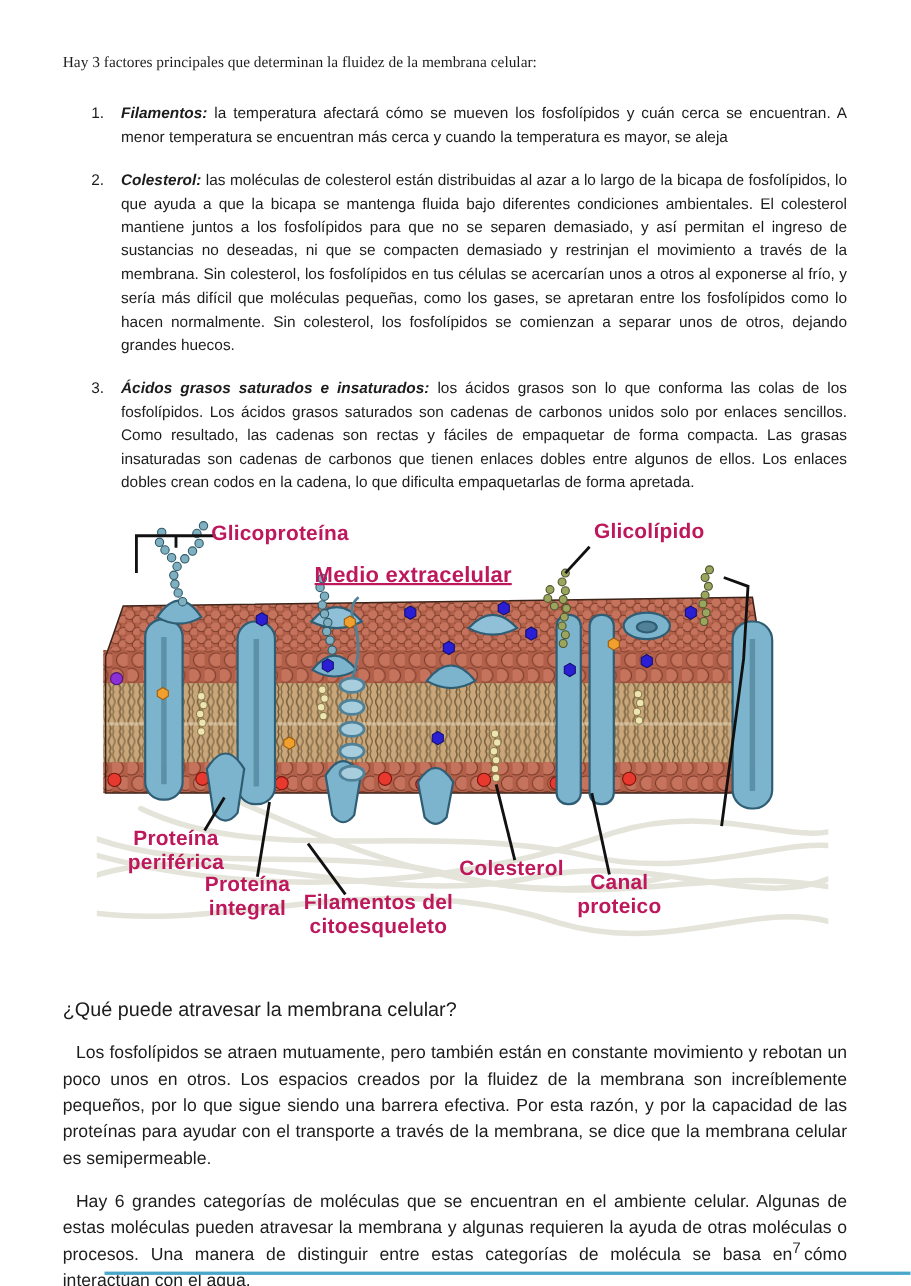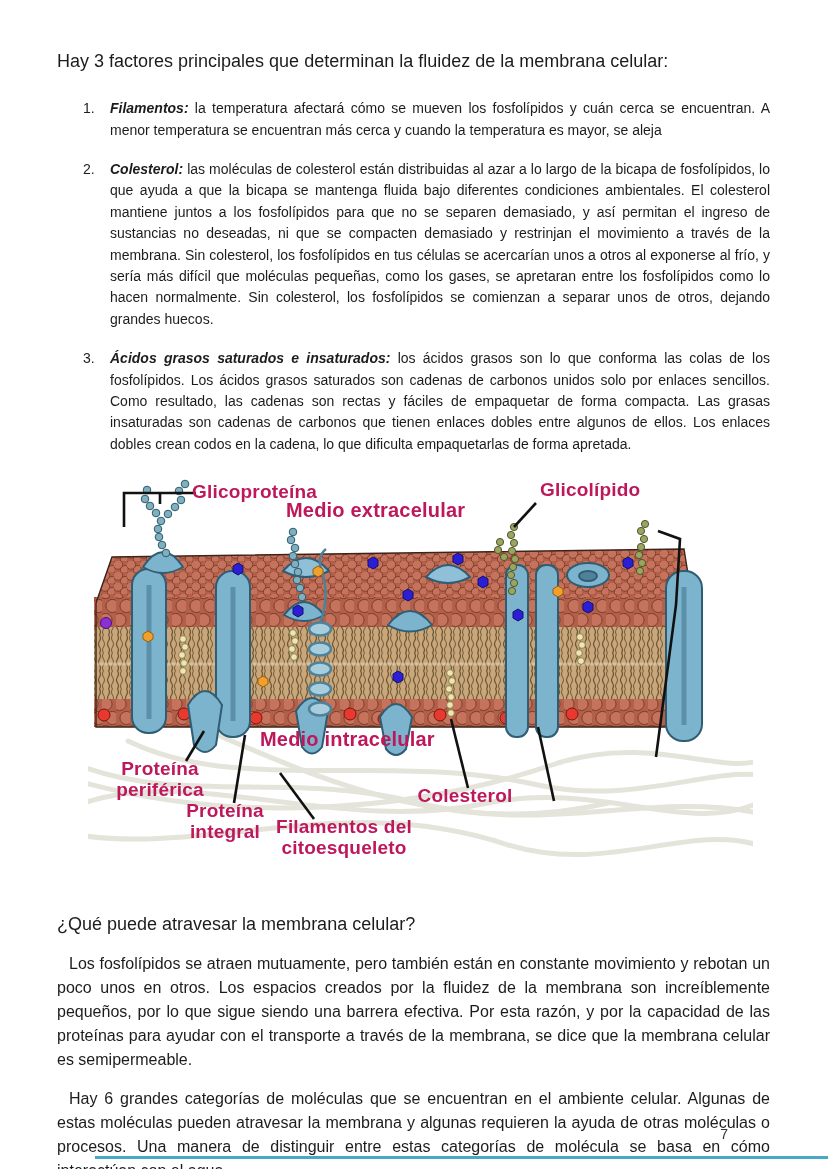--- a/index.html
+++ b/index.html
@@ -1,38 +1,38 @@
 <!DOCTYPE html>
 <html><head>
 <meta charset="utf-8">
 <style>
   html,body{margin:0;padding:0;background:#ffffff;}
   .sheet{
     position:relative;width:828px;height:1169px;background:#ffffff;
     font-family:"Liberation Sans",sans-serif;color:#1c1c1c;overflow:hidden;
   }
   .content{padding:48px 58px 0 57px;}
-  .intro{font-size:18px;margin:0 0 24px 0;line-height:1.45;}
+  .intro{font-size:14px;margin:0 0 24px 0;line-height:1.45;font-family:Liberation Serif, serif;}
   ol.factors{margin:0;padding:0;list-style:none;}
   ol.factors li{display:flex;margin:0 0 18px 0;}
   .li-num{width:27px;flex:0 0 27px;margin-left:26px;font-size:14px;line-height:1.53;}
   .li-body{flex:1;font-size:14px;line-height:1.53;text-align:justify;}
   .term{font-weight:bold;font-style:italic;}
   .question{font-size:18px;margin:36px 0 0 0;line-height:1.45;}
   .para{font-size:16px;line-height:1.5;text-align:justify;margin:15px 0 0 0;text-indent:12px;}
   
   .diagram{position:relative;width:665px;height:402px;margin:8px 0 0 31px;}
   .diagram svg{position:absolute;left:0;top:0;}
   .dlabel{
     position:absolute;font-weight:bold;color:#be185d;font-size:19px;line-height:1.12;
     white-space:pre-line;text-align:center;letter-spacing:0.2px;
   }
   .lbl-glicoproteina{left:104px;top:8px;}
   .lbl-glicolipido{left:452px;top:6px;}
-  .lbl-extracelular{left:198px;top:26px;font-size:20px;}
+  .lbl-extracelular{left:198px;top:45px;font-size:20px;text-decoration:underline;}
   .lbl-intracelular{left:172px;top:255px;font-size:20px;}
   .lbl-periferica{left:6px;top:285px;width:132px;}
   .lbl-integral{left:72px;top:327px;width:130px;}
   .lbl-filamentos{left:155px;top:343px;width:202px;}
   .lbl-colesterol{left:310px;top:312px;width:134px;}
   .lbl-canal{left:420px;top:325px;width:110px;}
   .lbl-bicapa{left:512px;top:282px;width:112px;}
   
   .page-number{position:absolute;top:1126px;right:100px;font-size:14px;color:#333;}
   .footer-rule{position:absolute;left:95px;right:0;top:1156px;height:3px;background:#49a8c9;}
@@ -252,28 +252,29 @@
           <line x1="146" y1="330" x2="157" y2="262"></line>
           <line x1="226" y1="346" x2="192" y2="300"></line>
           <line x1="380" y1="315" x2="363" y2="246"></line>
           <line x1="466" y1="328" x2="450" y2="254"></line>
         </g>
       </svg>
 
       <div class="dlabel lbl-glicoproteina">Glicoproteína</div>
       <div class="dlabel lbl-glicolipido">Glicolípido</div>
       <div class="dlabel lbl-extracelular">Medio extracelular</div>
-      <div class="dlabel lbl-intracelular">Medio intracelular</div>
       <div class="dlabel lbl-periferica">Proteína
 periférica</div>
       <div class="dlabel lbl-integral">Proteína
 integral</div>
       <div class="dlabel lbl-filamentos">Filamentos del
 citoesqueleto</div>
       <div class="dlabel lbl-colesterol">Colesterol</div>
+      <div class="dlabel lbl-canal">Canal
+proteico</div>
     </div>
 
     <p class="question">¿Qué puede atravesar la membrana celular?</p>
     <p class="para">Los fosfolípidos se atraen mutuamente, pero también están en constante movimiento y rebotan un poco unos en otros. Los espacios creados por la fluidez de la membrana son increíblemente pequeños, por lo que sigue siendo una barrera efectiva. Por esta razón, y por la capacidad de las proteínas para ayudar con el transporte a través de la membrana, se dice que la membrana celular es semipermeable.</p>
     <p class="para">Hay 6 grandes categorías de moléculas que se encuentran en el ambiente celular. Algunas de estas moléculas pueden atravesar la membrana y algunas requieren la ayuda de otras moléculas o procesos. Una manera de distinguir entre estas categorías de molécula se basa en cómo interactúan con el agua.</p>
   </div>
 
   <div class="page-number">7</div>
   <div class="footer-rule"></div>
 </div>

